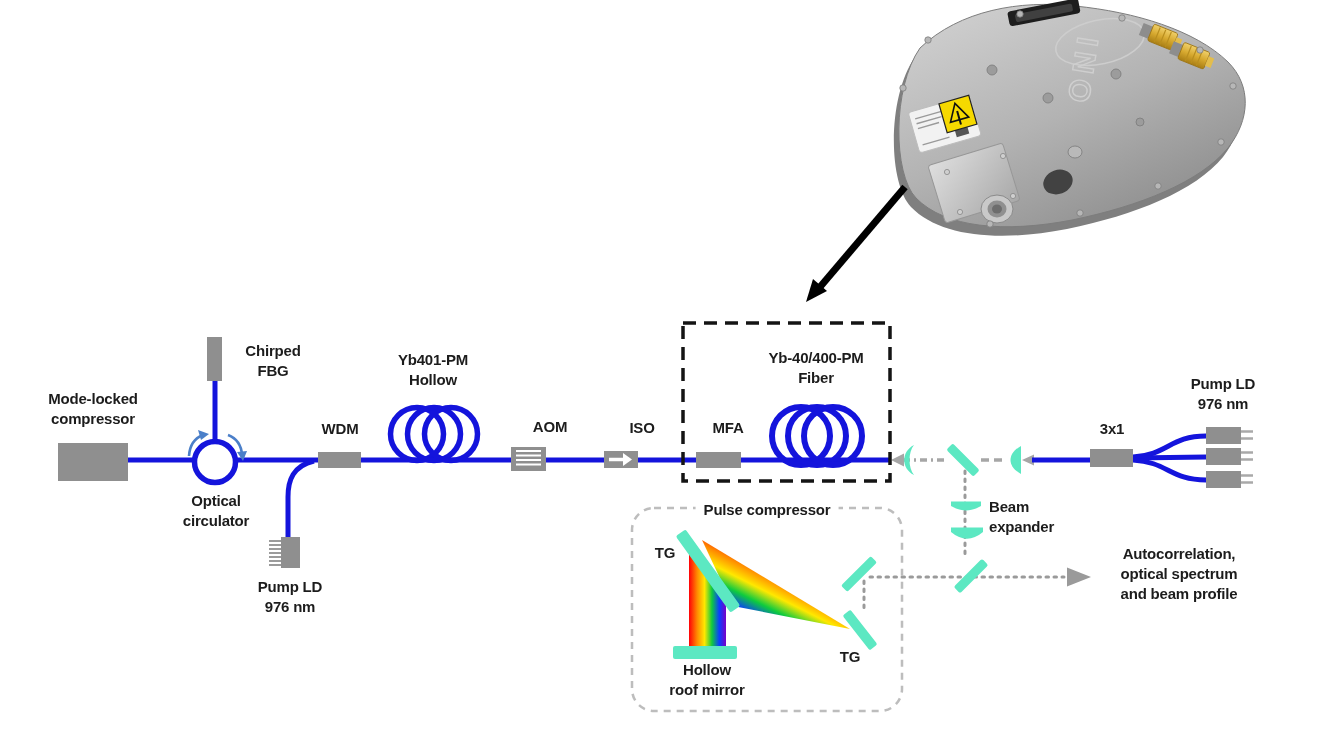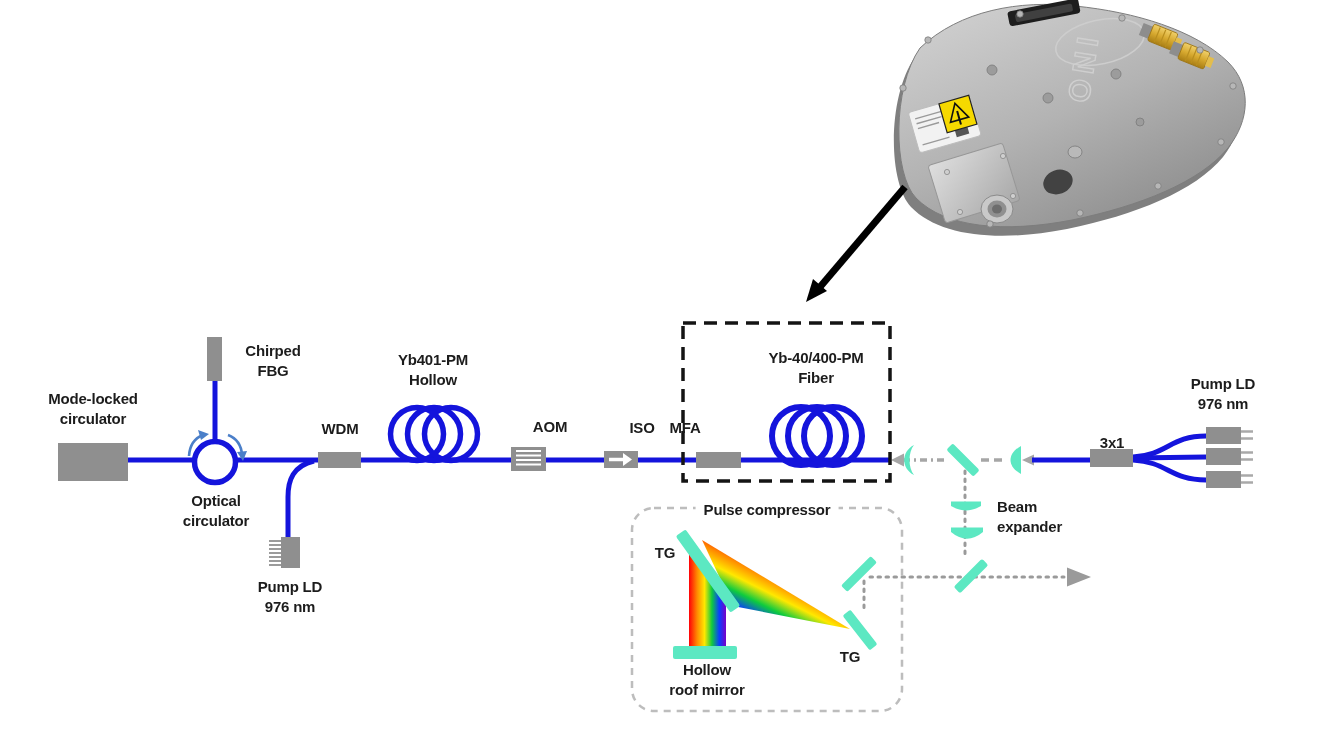--- a/index.html
+++ b/index.html
@@ -6,21 +6,21 @@
   :root{
     --c-fiber:#1414dc; --c-component:#8f8f8f; --c-optic:#5ce8c2;
     --c-beam:#a6a6a6; --c-dotted:#9a9a9a; --c-circarrow:#4b7fc9; --c-text:#1c1c1c;
   }
   .stage{position:relative;width:1318px;height:732px;background:#fff;overflow:hidden;
          font-family:"Liberation Sans",sans-serif;}
   svg{position:absolute;left:0;top:0;}
   .lbl{position:absolute;font-size:15px;font-weight:600;color:var(--c-text);
        white-space:pre-line;text-align:center;transform:translateX(-50%);
        line-height:20px;letter-spacing:-0.2px;}
-  .lbl.left{transform:none;text-align:left;margin-left:8px;}
+  .lbl.left{transform:none;text-align:left;}
   .lbl.onborder{background:#fff;padding:0 8px;z-index:3;text-align:center;}
   .k-fiber{stroke:var(--c-fiber);fill:none;}
   .f-gray{fill:var(--c-component);}
   .f-optic{fill:var(--c-optic);}
   .k-beam{stroke:var(--c-beam);fill:none;}
   .f-beam{fill:var(--c-beam);}
   .k-dot{stroke:var(--c-dotted);fill:none;}
   .f-dot{fill:var(--c-dotted);}
   .k-circ{stroke:var(--c-circarrow);fill:none;}
   .f-circ{fill:var(--c-circarrow);}
@@ -213,39 +213,42 @@
     <path class="f-optic" d="M 951 527.5 L 983 527.5 L 983 532 C 972 541 962 541 951 532 Z"></path>
     <rect class="f-optic" x="951" y="571.5" width="40" height="9" rx="2" transform="rotate(-45 971 576)"></rect>
     <rect class="f-optic" x="838" y="569.5" width="42" height="9" rx="2" transform="rotate(-45 859 574)"></rect>
     <rect class="f-optic" x="661" y="565" width="94" height="12" rx="2" transform="rotate(54.4 708 571)"></rect>
     <rect class="f-optic" x="838" y="625" width="44" height="10" rx="2" transform="rotate(52 860 630)"></rect>
     <rect class="f-optic" x="673" y="646" width="64" height="13" rx="2"></rect>
   </g>
 </svg>
 
 <div class="lbl" style="left:93px;top:389px">Mode-locked
-circulator</div>
+compressor</div>
 <div class="lbl" style="left:273px;top:341px">Chirped
 FBG</div>
 <div class="lbl" style="left:216px;top:491px">Optical
 circulator</div>
 <div class="lbl" style="left:290px;top:577px">Pump LD
 976 nm</div>
 <div class="lbl" style="left:340px;top:419px">WDM</div>
 <div class="lbl" style="left:433px;top:350px">Yb401-PM
 Hollow</div>
 <div class="lbl" style="left:550px;top:417px">AOM</div>
 <div class="lbl" style="left:642px;top:418px">ISO</div>
-<div class="lbl" style="left:685px;top:418px">MFA</div>
+<div class="lbl" style="left:728px;top:418px">MFA</div>
 <div class="lbl" style="left:816px;top:348px">Yb-40/400-PM
 Fiber</div>
 <div class="lbl onborder" style="left:767px;top:500px">Pulse compressor</div>
 <div class="lbl" style="left:665px;top:543px">TG</div>
 <div class="lbl" style="left:850px;top:647px">TG</div>
 <div class="lbl" style="left:707px;top:660px">Hollow
 roof mirror</div>
 <div class="lbl left" style="left:989px;top:497px">Beam
 expander</div>
-<div class="lbl" style="left:1112px;top:433px">3x1</div>
+<div class="lbl" style="left:1112px;top:419px">3x1</div>
 <div class="lbl" style="left:1223px;top:374px">Pump LD
 976 nm</div>
+<div class="lbl" style="left:1179px;top:544px">Autocorrelation,
+optical spectrum
+and beam profile</div>
 
 </div>
 
 </body></html>

